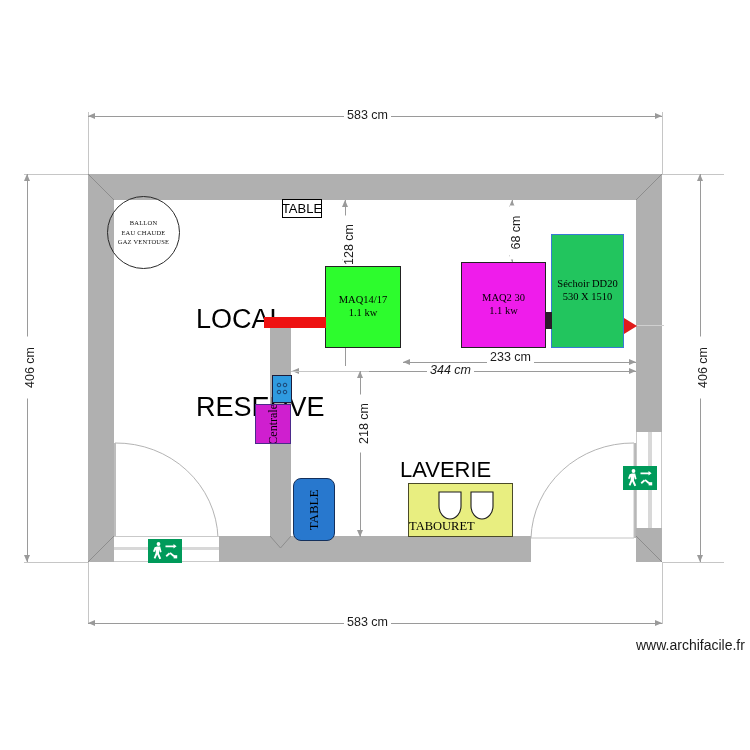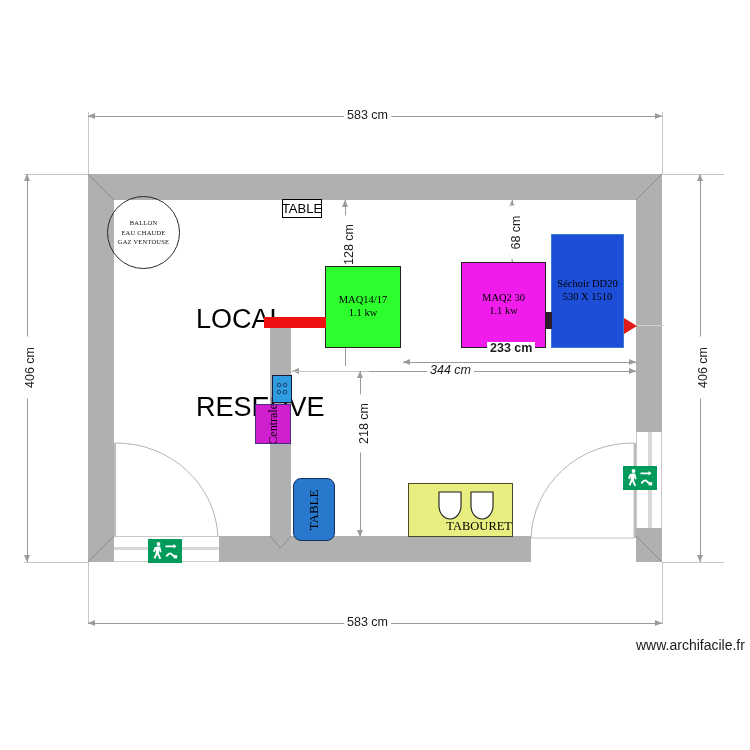--- a/index.html
+++ b/index.html
@@ -260,20 +260,23 @@
   </div>
 
   <div class="tgbt" style="left:282px; top:199px; width:40px; height:19px;">
     <span>TABLE</span>
   </div>
 
   <div class="roomlabel" style="left:196px; top:247px; font-size:27px;">
     <div>LOCAL</div>
     <div>RESERVE</div>
   </div>
+  <div class="roomlabel" style="left:400px; top:410px; font-size:22px;">
+    <div>LAVERIE</div>
+  </div>
 
   <div class="dimline v" style="left:345px; top:200px; height:66px;"></div>
   <div class="arrow up" style="left:341.5px; top:200px;"></div>
   <div class="arrow down" style="left:341.5px; top:259px;"></div>
   <div class="dimtext vert" style="left:320px; top:238px; width:52px; text-align:center;">128 cm</div>
 
   <div class="dimline v" style="left:345px; top:266px; height:100px;"></div>
 
   <div class="dimline v" style="left:512px; top:200px; height:62px;"></div>
   <div class="arrow up" style="left:508.5px; top:200px;"></div>
@@ -284,36 +287,36 @@
     <span class="l1">MAQ14/17</span>
     <span class="l2">1.1 kw</span>
   </div>
 
 
   <div class="equip" style="left:461px; top:262px; width:85px; height:86px; background:#ef1ceb; border:1.5px solid #222222; font-size:10.5px;">
     <span class="l1">MAQ2 30</span>
     <span class="l2">1.1 kw</span>
   </div>
 
-  <div class="equip" style="left:551px; top:234px; width:73px; height:114px; background:#1d4ed8; border:1.5px solid #3a7ad4; font-size:10.5px;">
+  <div class="equip" style="left:551px; top:234px; width:73px; height:114px; background:#22c55e; border:1.5px solid #3a7ad4; font-size:10.5px;">
     <span class="l1">Séchoir DD20</span>
     <span class="l2">530 X 1510</span>
   </div>
 
   <div class="redbar" style="left:264px; top:317px; width:62px; height:11px;"></div>
 
   <div class="abs" style="left:545px; top:312px; width:7px; height:17px; background:#2b1a2b;"></div>
 
   <div class="redtri" style="left:624px; top:318px;"></div>
   <div class="thinline" style="left:637px; top:325px; width:27px;"></div>
 
   <div class="dimline h" style="left:403px; top:362px; width:233px;"></div>
   <div class="arrow left" style="left:403px; top:358.5px;"></div>
   <div class="arrow right" style="left:629px; top:358.5px;"></div>
-  <div class="dimtext" style="left:487px; top:342px;font-weight:bold;">233 cm</div>
+  <div class="dimtext" style="left:487px; top:351px;">233 cm</div>
 
   <div class="dimline h" style="left:292px; top:371px; width:344px;"></div>
   <div class="arrow left" style="left:292px; top:367.5px;"></div>
   <div class="arrow right" style="left:629px; top:367.5px;"></div>
   <div class="dimtext" style="left:427px; top:364px;font-style:italic;">344 cm</div>
 
   <div class="extline h" style="left:291px; top:371px; width:78px;"></div>
   <div class="dimline v" style="left:360px; top:371px; height:166px;"></div>
   <div class="arrow up" style="left:356.5px; top:371px;"></div>
   <div class="arrow down" style="left:356.5px; top:530px;"></div>
@@ -334,21 +337,21 @@
 
   <div class="equip" style="left:293px; top:478px; width:42px; height:63px; background:#2878ce; border:1.5px solid #14305c; border-radius:8px; font-size:13px; font-family:'Liberation Serif', serif;">
     <span class="rot90">TABLE</span>
   </div>
 
   <div class="abs" style="left:408px; top:483px; width:105px; height:54px; background:#e8ee80; border:1.5px solid #4a4a28;">
     <svg width="105" height="54" viewBox="0 0 105 54" style="position:absolute;left:0;top:0;">
       <path d="M30 8 L30 22 A11 13 0 0 0 52 22 L52 8 Z" fill="#ffffff" stroke="#1a1a1a" stroke-width="1.1"></path>
       <path d="M62 8 L62 22 A11 13 0 0 0 84 22 L84 8 Z" fill="#ffffff" stroke="#1a1a1a" stroke-width="1.1"></path>
     </svg>
-    <div style="position:absolute; left:0; right:0; bottom:2px; text-align:right; font-family:'Liberation Serif', serif; font-size:12.5px; color:#000;padding-left:8px;">TABOURET</div>
+    <div style="position:absolute; left:0; right:0; bottom:2px; text-align:left; font-family:'Liberation Serif', serif; font-size:12.5px; color:#000;">TABOURET</div>
   </div>
 
   <div class="doorgap" style="left:114px; top:536px; width:105px; height:26px;"></div>
   <div class="doorleaf" style="left:114px; top:443px; width:2px; height:95px;"></div>
   <svg class="abs" width="130" height="110" style="left:113px; top:440px; pointer-events:none;">
     <path d="M2 3 A 102 98 0 0 1 105 98" fill="none" stroke="#b4b4b4" stroke-width="1"></path>
     <line x1="2" y1="3" x2="2" y2="98" stroke="#c4c4c4" stroke-width="1"></line>
     <line x1="2" y1="98" x2="105" y2="98" stroke="#c4c4c4" stroke-width="1"></line>
   </svg>
 

